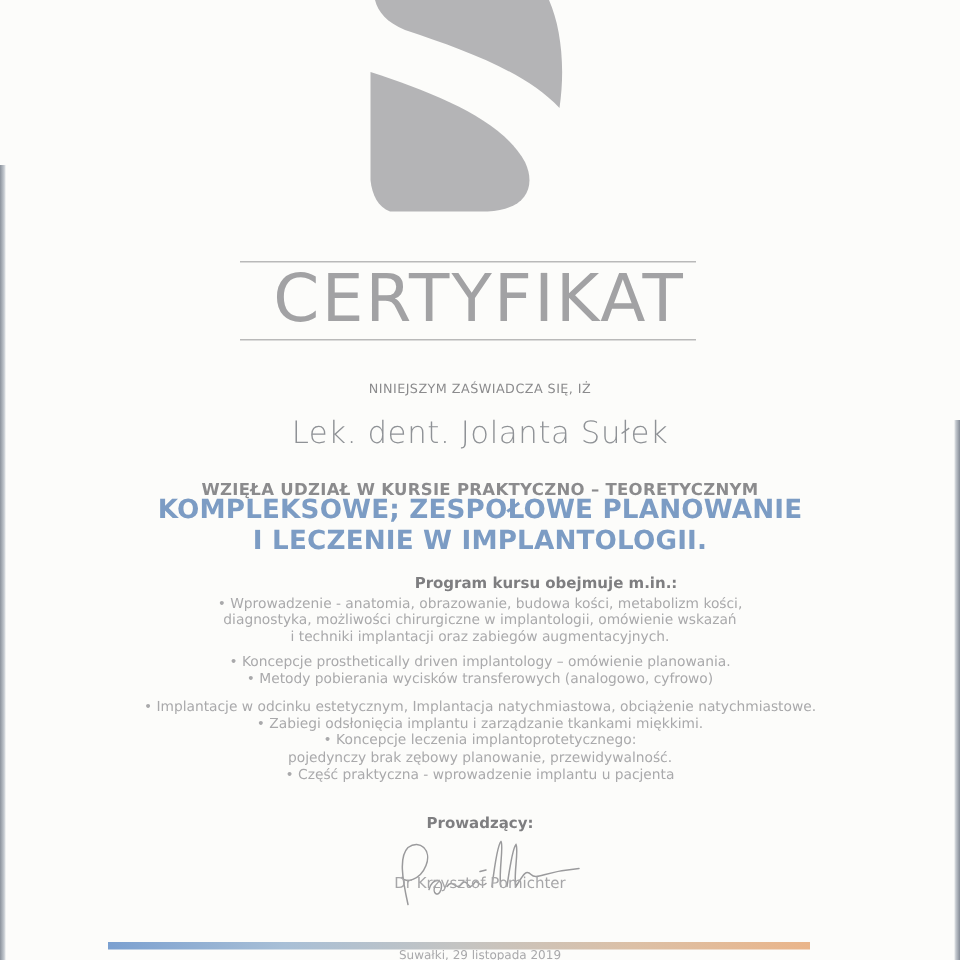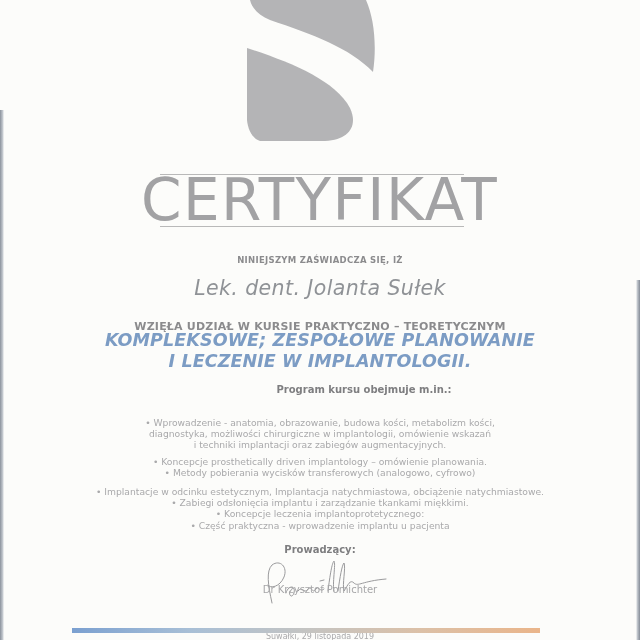--- a/index.html
+++ b/index.html
@@ -17,30 +17,30 @@
   .edge-right {
     position: absolute; right: 0; top: 280px; width: 4px; height: 360px;
     background: linear-gradient(to left, #848b96, #c5cad0 70%, transparent);
   }
   .logo { position: absolute; left: 0; top: 0; width: 640px; height: 160px; }
   .rule { position: absolute; left: 160px; width: 304px; height: 1px; background: #b9b9b9; }
   .rule.top { top: 174px; }
   .rule.bottom { top: 226px; }
   .cert-title {
     position: absolute; left: 0; width: 639px; top: 172px;
-    text-align: center; font-size: 58px; letter-spacing: 1.5px;
+    text-align: center; font-size: 44px; letter-spacing: 1.5px;
     color: #a2a2a4; font-family: "DejaVu Sans", sans-serif; line-height: 56px;
   }
   .center { position: absolute; left: 0; width: 640px; text-align: center; }
-  .intro { top: 255px; font-size: 8.5px; font-weight: bold; color: #8b8b8d; letter-spacing: 0.3px; }
-  .name { top: 276px; font-size: 20.5px; color: #8f9296; letter-spacing: 0.4px; font-family: "DejaVu Sans", sans-serif; font-weight: 300; font-style: italic; }
+  .intro { top: 255px; font-size: 8.5px; font-weight: normal; color: #8b8b8d; letter-spacing: 0.3px; }
+  .name { top: 276px; font-size: 20.5px; color: #8f9296; letter-spacing: 0.4px; font-family: "DejaVu Sans", sans-serif; font-weight: 300; }
   .participation { top: 320px; font-size: 11px; font-weight: bold; color: #8b8b8d; letter-spacing: 0.2px; }
-  .course { top: 330px; font-size: 17.5px; line-height: 21px; font-weight: bold; color: #7c9cc4; letter-spacing: 0.1px; font-style: italic; }
+  .course { top: 330px; font-size: 17.5px; line-height: 21px; font-weight: bold; color: #7c9cc4; letter-spacing: 0.1px; }
   .program-head { top: 384px; font-size: 10px; font-weight: bold; color: #7e7e80; margin-left: 44px; }
-  .program { top: 397px; font-size: 9.2px; line-height: 11.2px; color: #a9a9ab; margin-top: 20px; }
+  .program { top: 397px; font-size: 9.2px; line-height: 11.2px; color: #a9a9ab; }
   .program .item { display: block; }
   .program .gap { display: block; height: 5px; }
   .program .gap2 { display: block; height: 8px; }
   .leader-head { top: 544px; font-size: 10px; font-weight: bold; color: #7e7e80; }
   .signature { position: absolute; left: 258px; top: 555px; width: 130px; height: 52px; }
   .leader-name { top: 584px; font-size: 10px; color: #a6a6a8; }
   .place-date { top: 632px; font-size: 8px; color: #a9a9ab; }
   .gradient-bar {
     position: absolute; left: 72px; top: 628px; width: 468px; height: 5px;
     background: linear-gradient(to right, #7ba0d0, #a8bfd6 25%, #c4c4c2 50%, #dcc0a6 75%, #eab58a);
@@ -76,20 +76,21 @@
     <span class="item">• Wprowadzenie - anatomia, obrazowanie, budowa kości, metabolizm kości,</span>
     <span class="item">diagnostyka, możliwości chirurgiczne w implantologii, omówienie wskazań</span>
     <span class="item">i techniki implantacji oraz zabiegów augmentacyjnych.</span>
     <span class="gap"></span>
     <span class="item">• Koncepcje prosthetically driven implantology – omówienie planowania.</span>
     <span class="item">• Metody pobierania wycisków transferowych (analogowo, cyfrowo)</span>
     <span class="gap2"></span>
     <span class="item">• Implantacje w odcinku estetycznym, Implantacja natychmiastowa, obciążenie natychmiastowe.</span>
     <span class="item">• Zabiegi odsłonięcia implantu i zarządzanie tkankami miękkimi.</span>
     <span class="item">• Koncepcje leczenia implantoprotetycznego:</span>
+    <span class="item">pojedynczy brak zębowy planowanie, przewidywalność.</span>
     <span class="item">• Część praktyczna - wprowadzenie implantu u pacjenta</span>
   </div>
 
   <div class="center leader-head">Prowadzący:</div>
   <svg class="signature" viewBox="0 0 130 52">
     <path d="M14 48 C10 30 8 16 14 10 C22 4 30 12 26 22 C22 32 12 34 10 30
              M28 38 C30 30 38 30 36 38 C34 44 30 40 32 36
              M40 36 C44 30 46 40 50 34 C54 30 54 40 58 34 C60 30 62 38 66 34
              M62 26 L66 25
              M70 36 C72 20 74 8 76 6 C78 8 74 30 76 36

